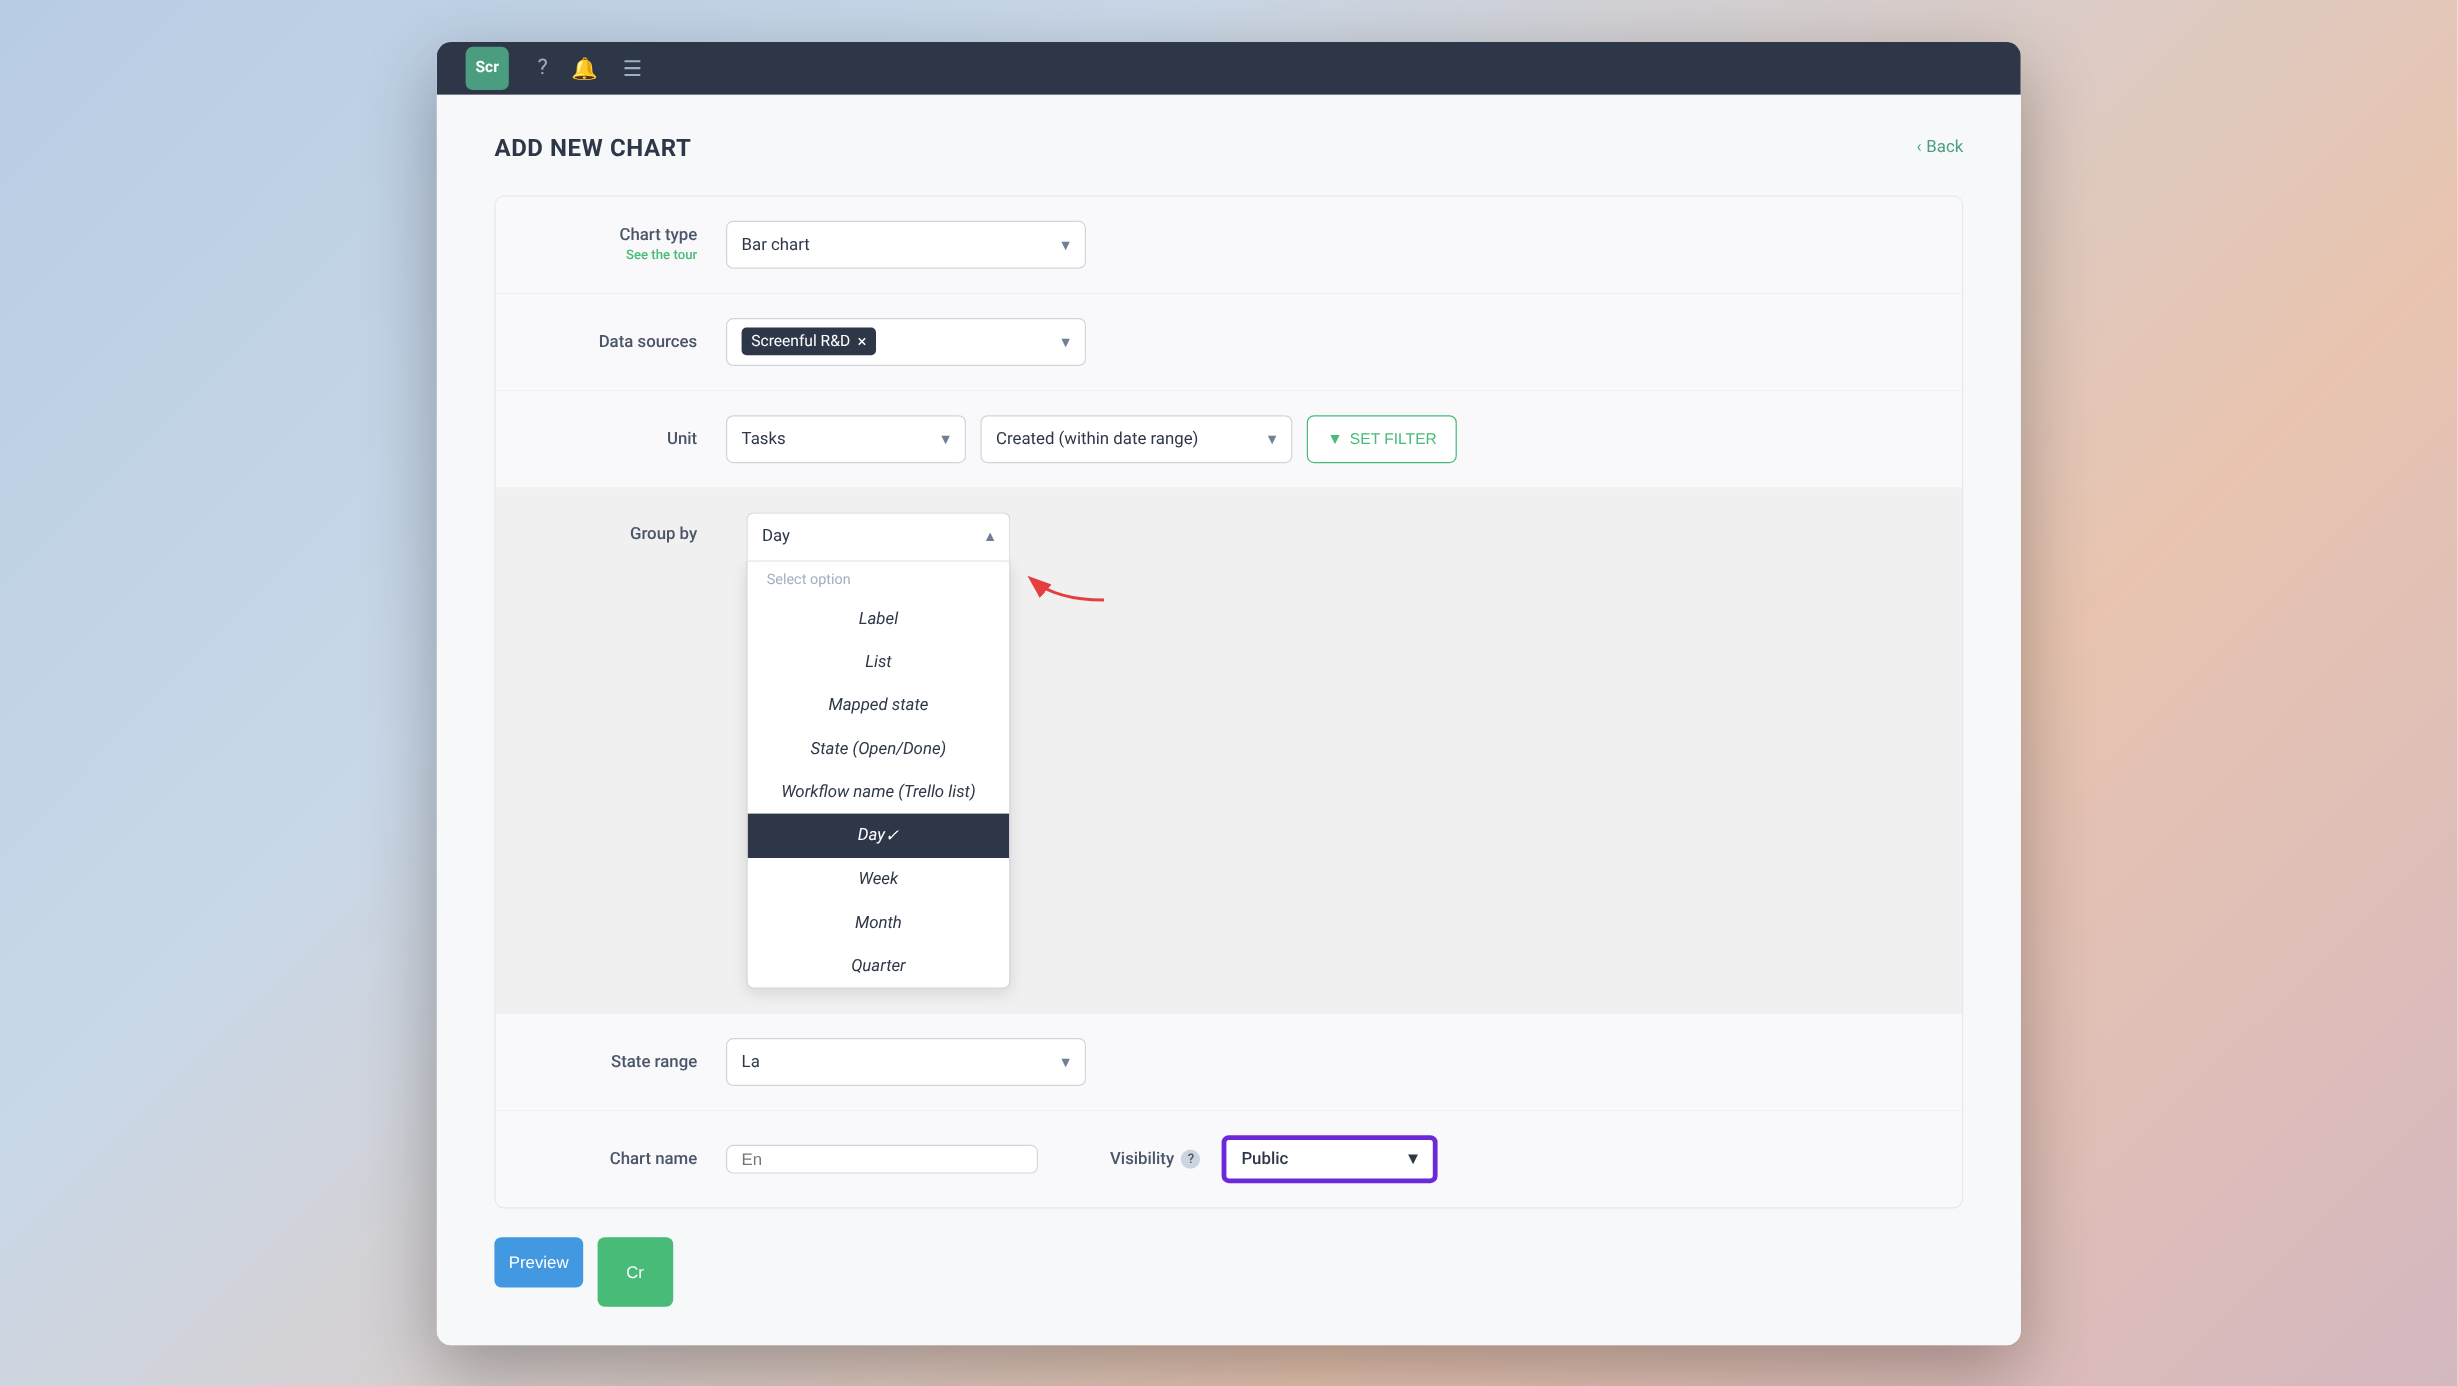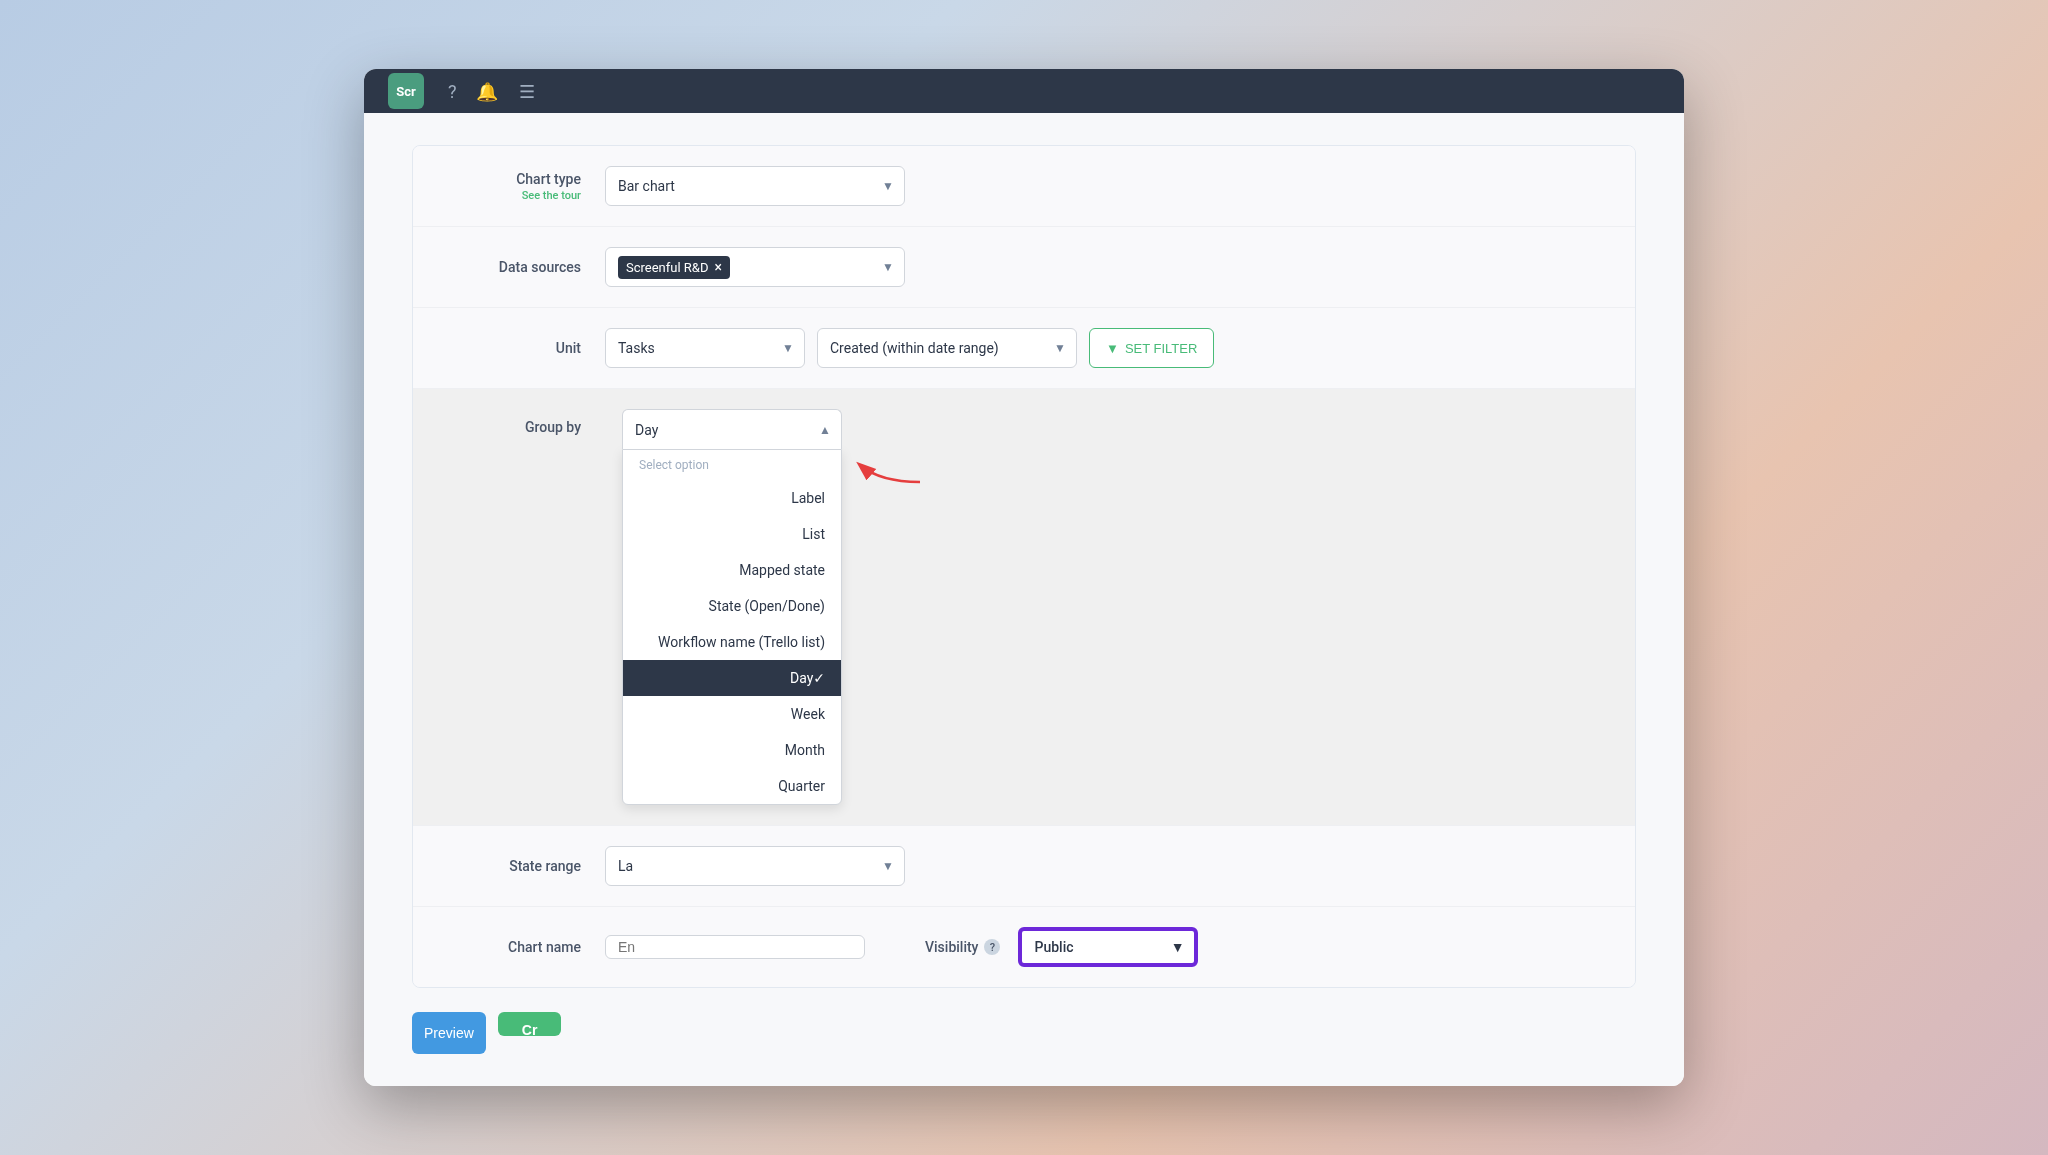--- a/index.html
+++ b/index.html
@@ -229,21 +229,22 @@
       color: #a0aec0;
       background: #fff;
     }
     .dropdown-item {
       padding: 10px 16px;
       font-size: 14px;
       color: #2d3748;
       cursor: pointer;
       display: flex;
       align-items: center;
-      justify-content: flex-end;
+      justify-content: center;
+      font-style: italic;
     }
     .dropdown-item.selected {
       background: #2d3748;
       color: #fff;
     }
     .dropdown-item.selected .check {
       color: #fff;
     }
     
     .text-input {
@@ -310,23 +311,23 @@
       cursor: pointer;
       height: 42px;
     }
     .btn-create {
       background: #48bb78;
       color: #fff;
       border: none;
       border-radius: 6px;
       padding: 10px 24px;
       font-size: 14px;
-      font-weight: 700;
-      cursor: pointer;
-      height: 24px;
+      font-weight: 400;
+      cursor: pointer;
+      height: 58px;
     }
     .form-container {
       border-radius: 8px;
       overflow: hidden;
       border: 1px solid #e2e8f0;
     }
   </style>
 </head>
 <body>
 
@@ -336,20 +337,27 @@
     <div class="navbar-logo">Scr</div>
     <div class="navbar-actions">
       <span class="nav-icon">?</span>
       <span class="nav-icon">🔔</span>
       <span class="nav-icon">☰</span>
     </div>
   </nav>
 
   <div class="main-content">
 
+    <div class="page-header">
+      <h1 class="page-title">ADD NEW CHART</h1>
+      <a class="back-link">
+        <span>‹</span>
+        <span>Back</span>
+      </a>
+    </div>
 
     <div class="form-container">
 
       <div class="form-row">
         <div class="form-label">
           <span>Chart type</span>
           <span class="form-label-sub">See the tour</span>
         </div>
         <div class="form-controls">
           <div class="select-box wide">

